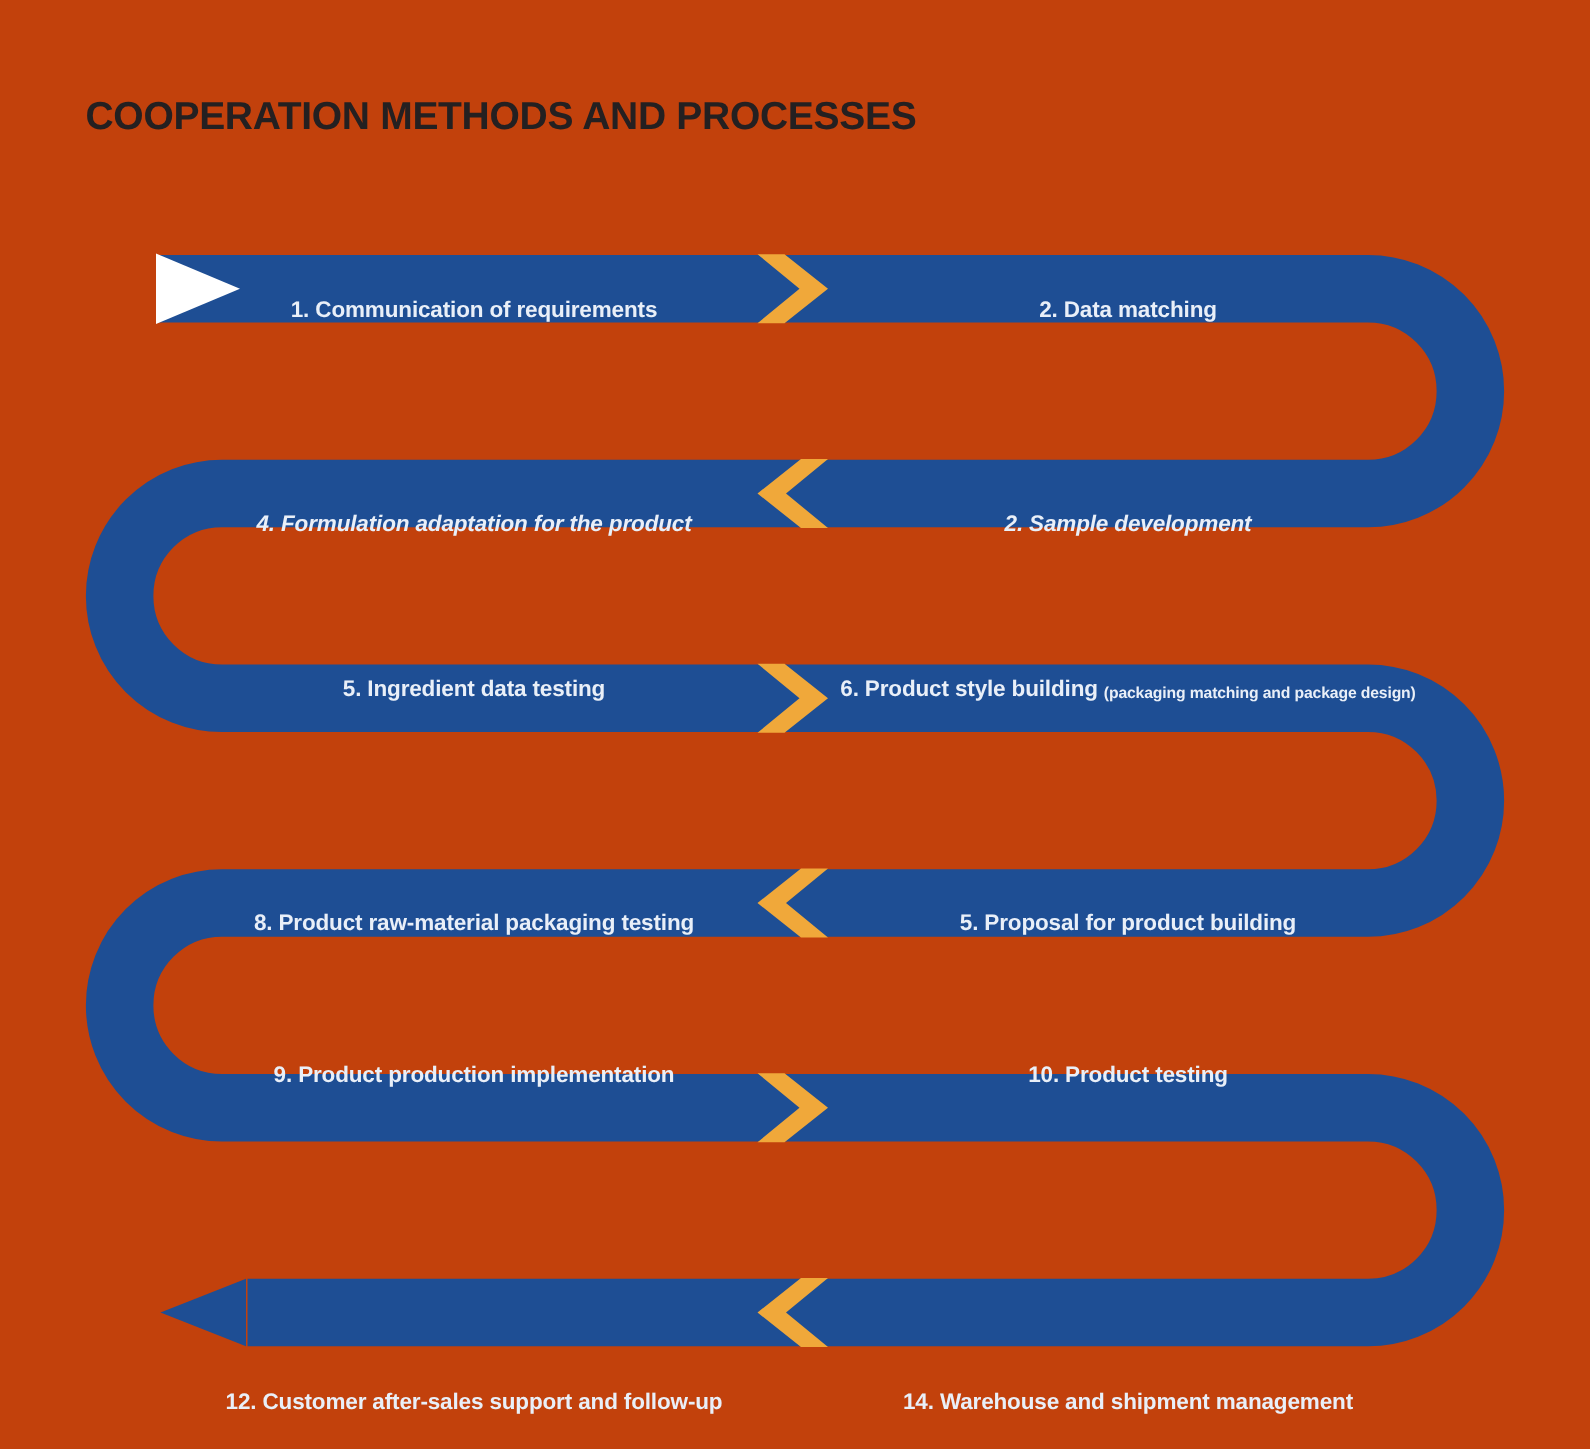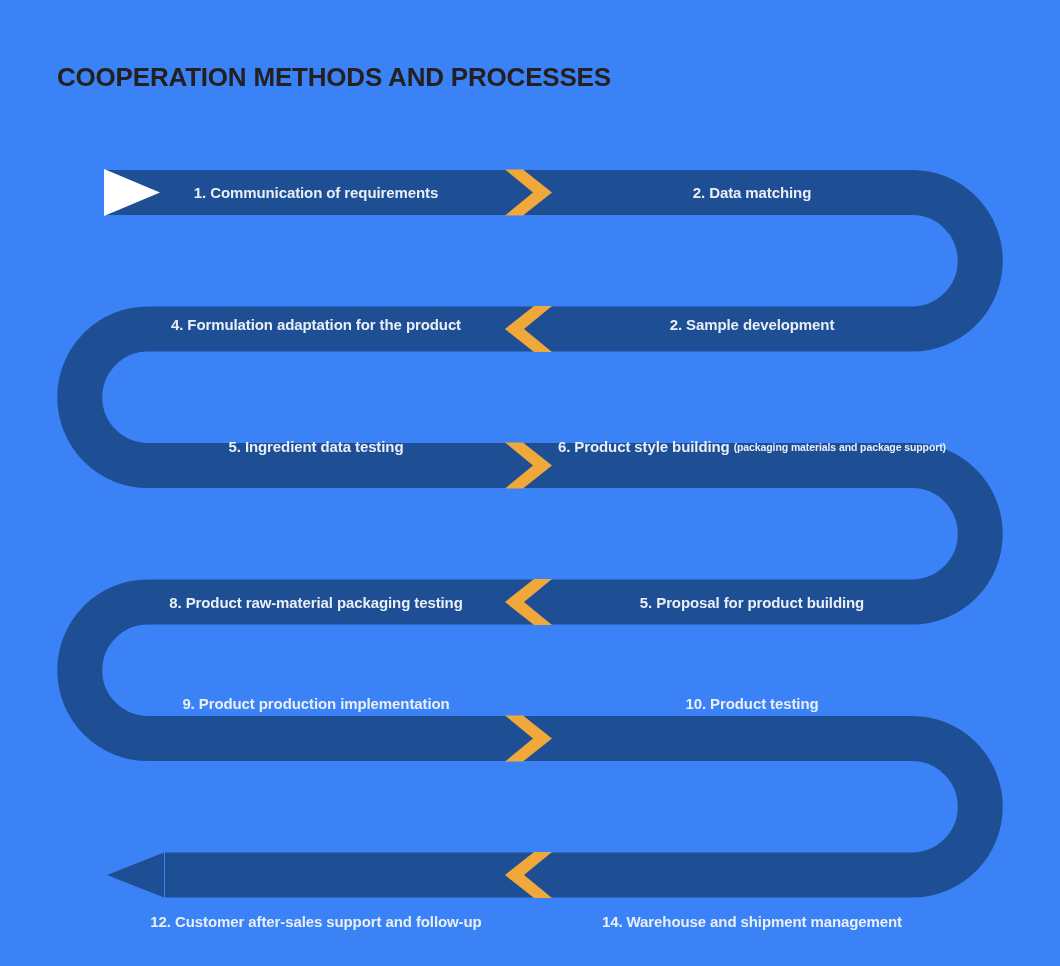--- a/index.html
+++ b/index.html
@@ -1,19 +1,19 @@
 <!DOCTYPE html>
 <html style="--band: #1e4e94; --chevron: #f0a83a; --title: #242021; --label: #e9eff8;"><head>
 <meta charset="utf-8">
 <style>
   html,body{margin:0;padding:0;background:#ffffff;}
   .canvas{
     position:relative;
     width:1060px;height:966px;
-    background:#3b82f6;
+    background:#c2410c;
     overflow:hidden;
     font-family:"Liberation Sans", sans-serif;
   }
   .title{
     position:absolute;
     left:57px;top:62px;
     margin:0;
     font-size:26px;
     font-weight:bold;
     letter-spacing:-0.2px;
@@ -21,38 +21,38 @@
   }
   .flow-svg{
     position:absolute;
     left:0;top:0;
     width:1060px;height:966px;
   }
   .label{
     position:absolute;
     height:44px;
     display:flex;
-    align-items:center;
+    align-items:flex-end;
     justify-content:center;
     white-space:nowrap;
     color:var(--label,#e9eff8);
     font-size:15px;
     font-weight:bold;
     letter-spacing:-0.1px;
   }
   .label .note{
     font-size:10.5px;
     font-weight:bold;
     margin-left:4px;
     margin-top:2px;
   }
   .label.pos-left{left:96px;width:440px;}
   .label.pos-right{left:556px;width:392px;}
   .r1{top:170.5px;}
-  .r2{top:302px;}
+  .r2{top:314px;font-style:italic;}
   .r3{top:424px;}
   .r4{top:580px;}
   .r5{top:681px;}
   .r6{top:899px;}
 </style>
 </head>
 <body>
 
 <div class="canvas">
 
@@ -91,21 +91,21 @@
   </div>
   <div class="label pos-right r2">
     <span class="main">2. Sample development</span>
   </div>
 
   <div class="label pos-left r3">
     <span class="main">5. Ingredient data testing</span>
   </div>
   <div class="label pos-right r3">
     <span class="main">6. Product style building</span>
-    <span class="note">(packaging materials and package support)</span>
+    <span class="note">(packaging matching and package design)</span>
   </div>
 
   <div class="label pos-left r4">
     <span class="main">8. Product raw-material packaging testing</span>
   </div>
   <div class="label pos-right r4">
     <span class="main">5. Proposal for product  building</span>
   </div>
 
   <div class="label pos-left r5">

